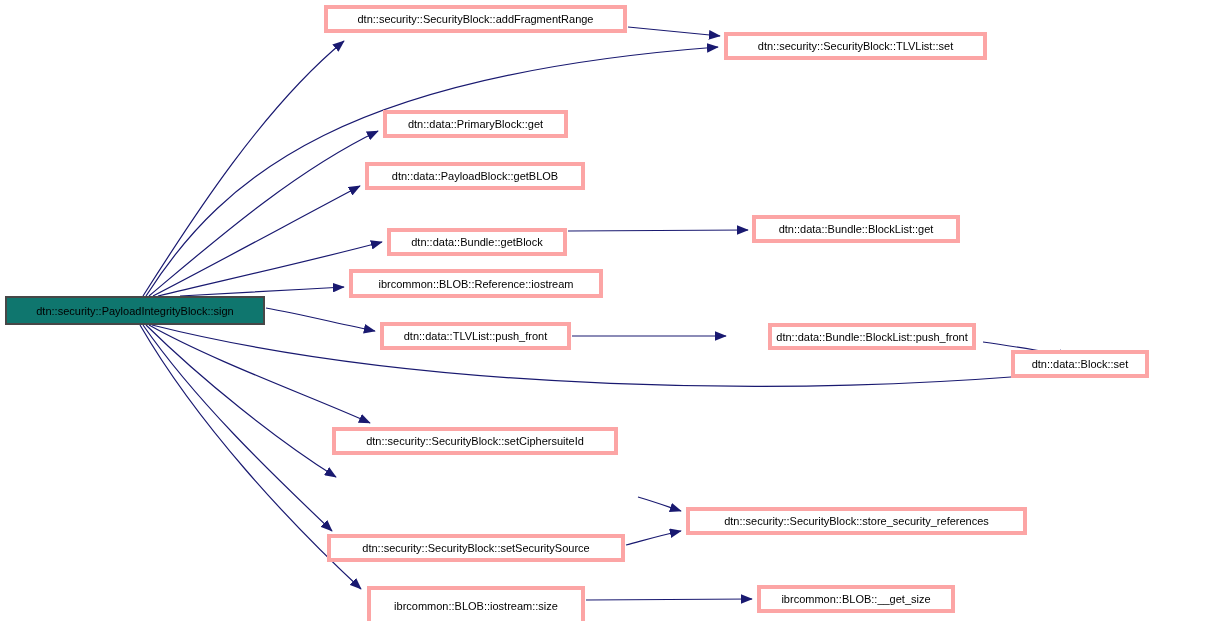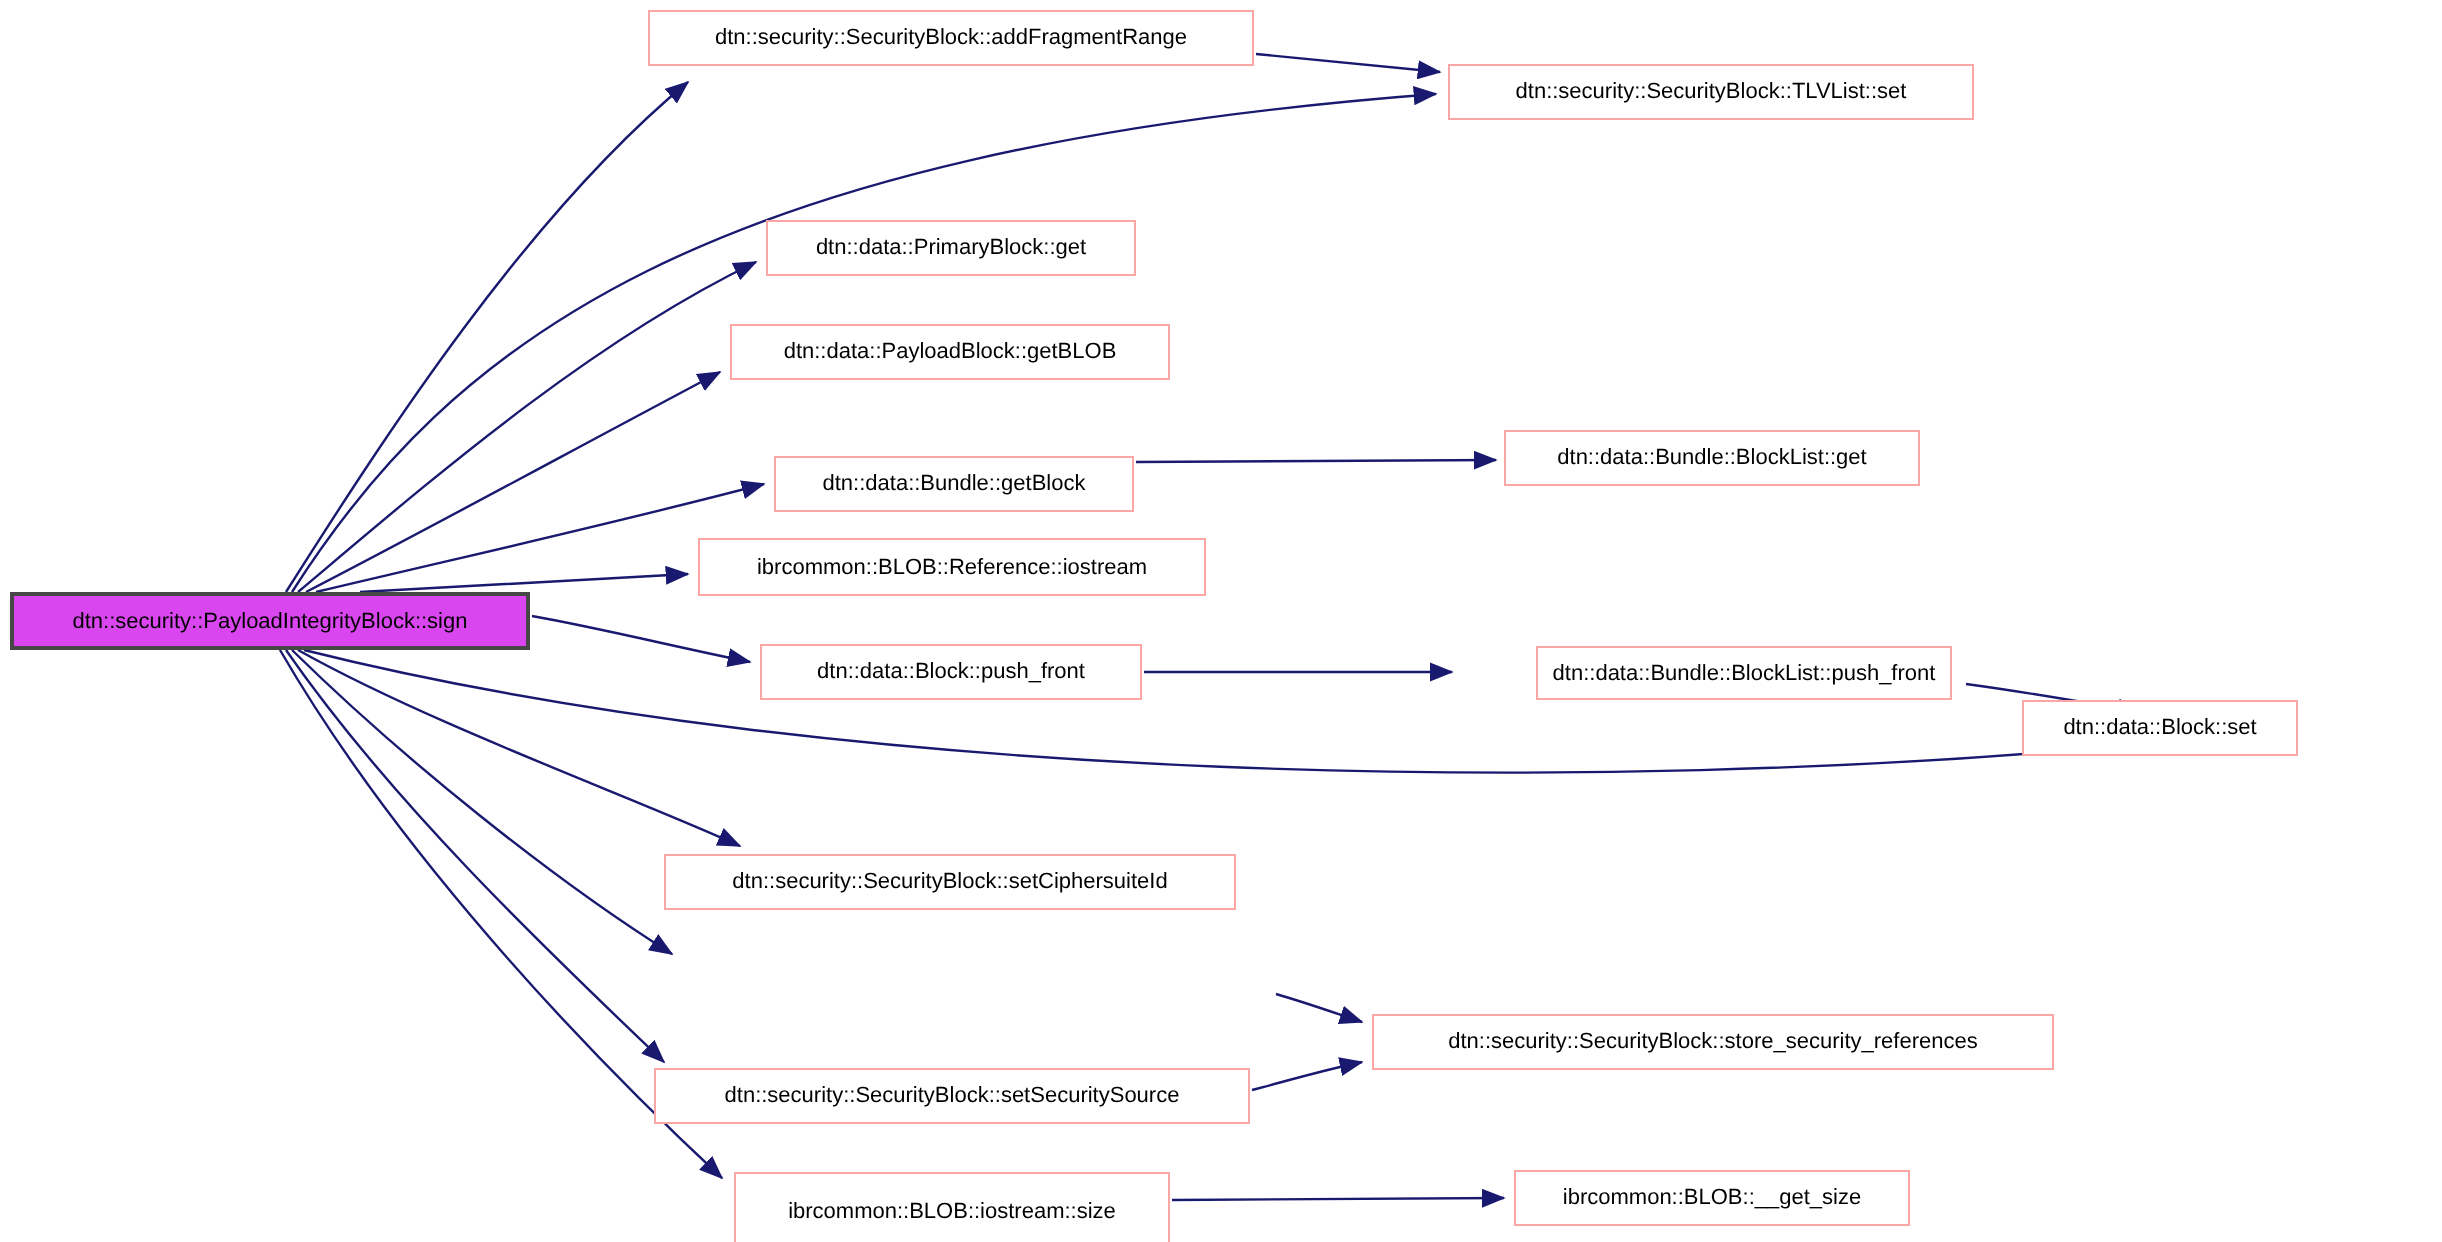--- a/index.html
+++ b/index.html
@@ -9,27 +9,27 @@
     background:#ffffff;
     font-family:"Liberation Sans","DejaVu Sans",sans-serif;
     overflow:hidden;
   }
   #edge-layer{position:absolute;left:0;top:0;width:1221px;height:621px;}
   .node{
     position:absolute;
     box-sizing:border-box;
     display:flex;align-items:center;justify-content:center;
     background:#ffffff;
-    border:1px solid #fca5a5;
+    border:4px solid #fca5a5;
     font-size:11px;color:#000000;
     white-space:nowrap;
     cursor:pointer;
   }
   .node.root{
-    background:#d946ef;
+    background:#0f766e;
     border:2px solid #474747;
     cursor:default;
   }
   .edge{fill:none;stroke:#191970;stroke-width:1.2;}
 </style>
 </head>
 <body>
 
 <div id="canvas">
 
@@ -69,21 +69,21 @@
   <div class="node" style="left:383px;top:110px;width:185px;height:28px">dtn::data::PrimaryBlock::get</div>
 
   <div class="node" style="left:365px;top:162px;width:220px;height:28px">dtn::data::PayloadBlock::getBLOB</div>
 
   <div class="node" style="left:387px;top:228px;width:180px;height:28px">dtn::data::Bundle::getBlock</div>
 
   <div class="node" style="left:349px;top:269px;width:254px;height:29px">ibrcommon::BLOB::Reference::iostream</div>
 
   <div class="node" style="left:752px;top:215px;width:208px;height:28px">dtn::data::Bundle::BlockList::get</div>
 
-  <div class="node" style="left:380px;top:322px;width:191px;height:28px">dtn::data::Block::push_front</div>
+  <div class="node" style="left:380px;top:322px;width:191px;height:28px">dtn::data::TLVList::push_front</div>
 
   <div class="node" style="left:768px;top:323px;width:208px;height:27px">dtn::data::Bundle::BlockList::push_front</div>
 
   <div class="node" style="left:1011px;top:350px;width:138px;height:28px">dtn::data::Block::set</div>
 
   <div class="node" style="left:332px;top:427px;width:286px;height:28px">dtn::security::SecurityBlock::setCiphersuiteId</div>
 
 
   <div class="node" style="left:327px;top:534px;width:298px;height:28px">dtn::security::SecurityBlock::setSecuritySource</div>
 

